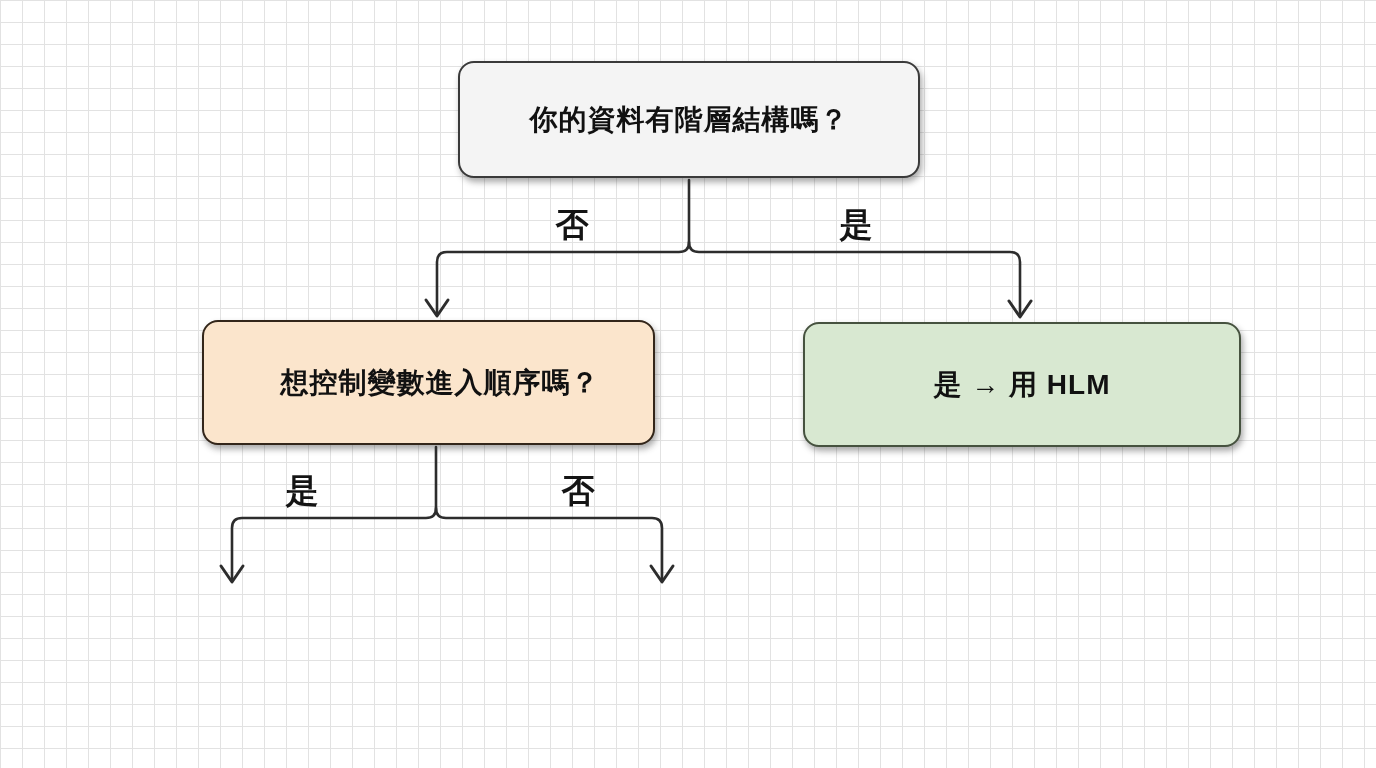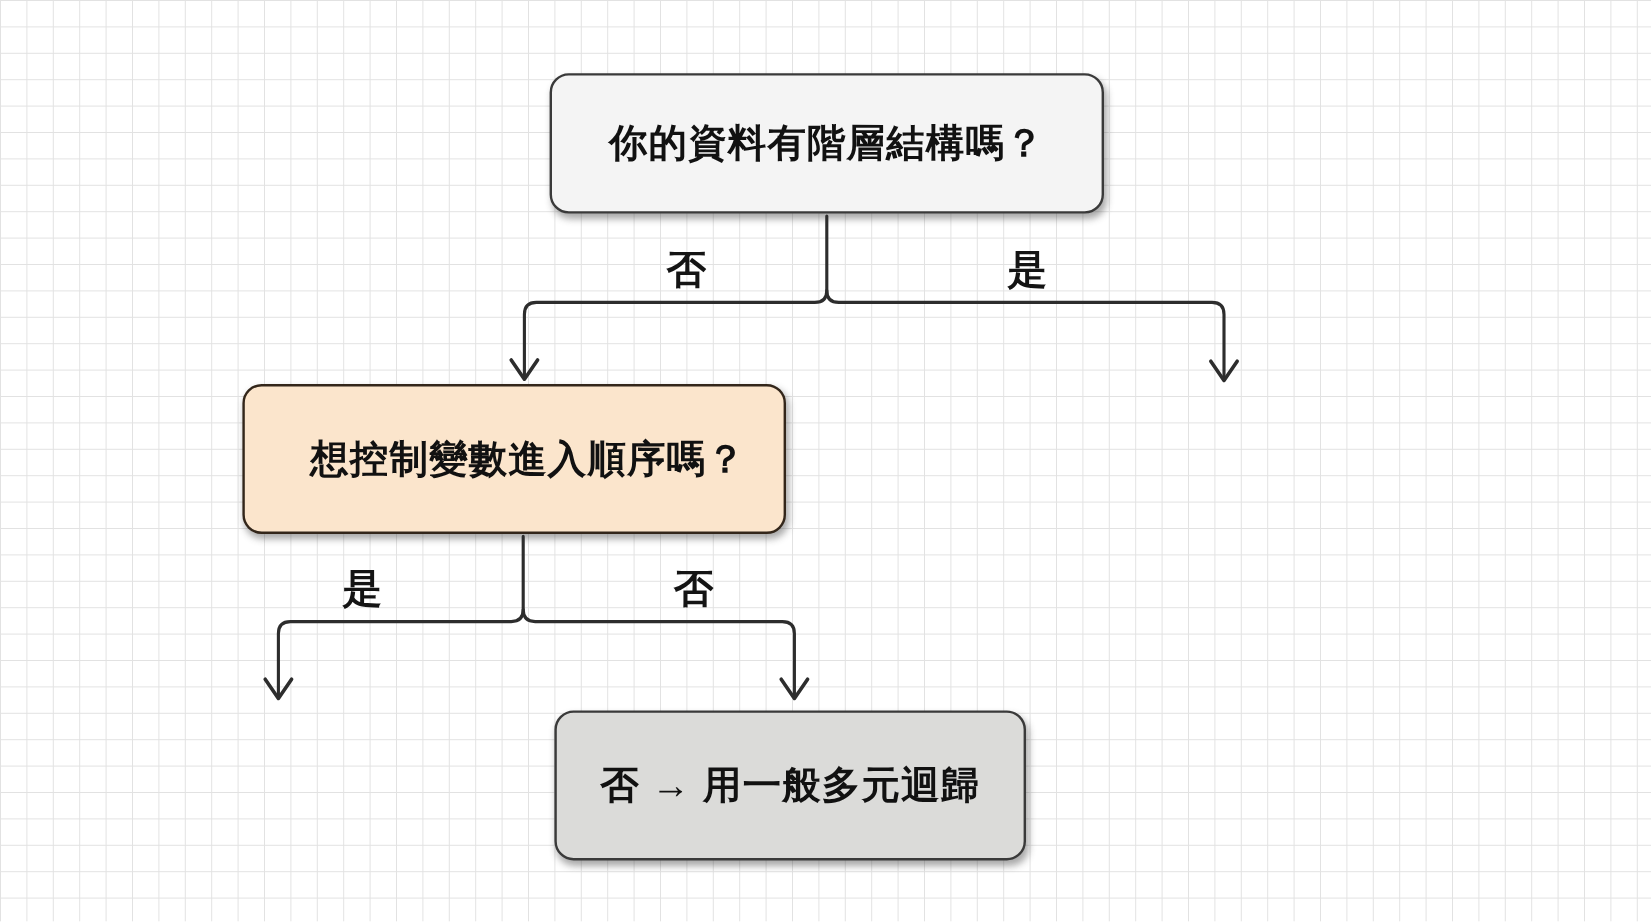--- a/index.html
+++ b/index.html
@@ -29,21 +29,21 @@
     stroke-width: 2.6;
     stroke-linecap: round;
     stroke-linejoin: round;
   }
   .edge-layer path.arrowhead { stroke-width: 3; }
   .node {
     position: absolute;
     display: flex; align-items: center; justify-content: center;
     border: 2.5px solid #333;
     border-radius: 16px;
-    font-size: 32px;
+    font-size: 28px;
     font-weight: 700;
     color: #111;
     text-align: center;
     box-shadow: 2px 4px 6px rgba(50,50,50,0.42);
     letter-spacing: 1px;
     white-space: nowrap;
   }
   #node-root  { left: 458px; top:  61px; width: 462px; height: 117px; }
   #node-order { left: 202px; top: 320px; width: 453px; height: 125px; }
   #node-hlm   { left: 803px; top: 322px; width: 438px; height: 125px; }
@@ -87,23 +87,23 @@
     <g>
       <path d="M436 508 Q436 518 446 518 L652 518 Q662 518 662 528 L662 581" style="stroke: rgb(45, 45, 45);"></path>
       <path class="arrowhead" d="M651 566 L662 582 L673 566" style="stroke: rgb(45, 45, 45);"></path>
     </g>
   </svg>
 
   <div class="node" id="node-root" style="background-color: rgb(244, 244, 244); border-color: rgb(58, 58, 58);">你的資料有階層結構嗎？</div>
 
   <div class="node" id="node-order" style="background-color: rgb(251, 229, 204); border-color: rgb(51, 38, 26); padding-left: 23px;">想控制變數進入順序嗎？</div>
 
+  <div class="node" id="node-hlm" style="background-color: rgb(216, 232, 209); border-color: rgb(70, 82, 63);">是 → 用 HLM</div>
 
 
-  <div class="node" id="node-multi" style="background-color: rgb(219, 219, 217); border-color: rgb(58, 58, 58);">否 → 用一般多元迴歸</div>
 
   <div class="edge-label" id="label-root-no">否</div>
 
   <div class="edge-label" id="label-root-yes">是</div>
 
   <div class="edge-label" id="label-order-yes">是</div>
 
   <div class="edge-label" id="label-order-no">否</div>
 
 </div>

